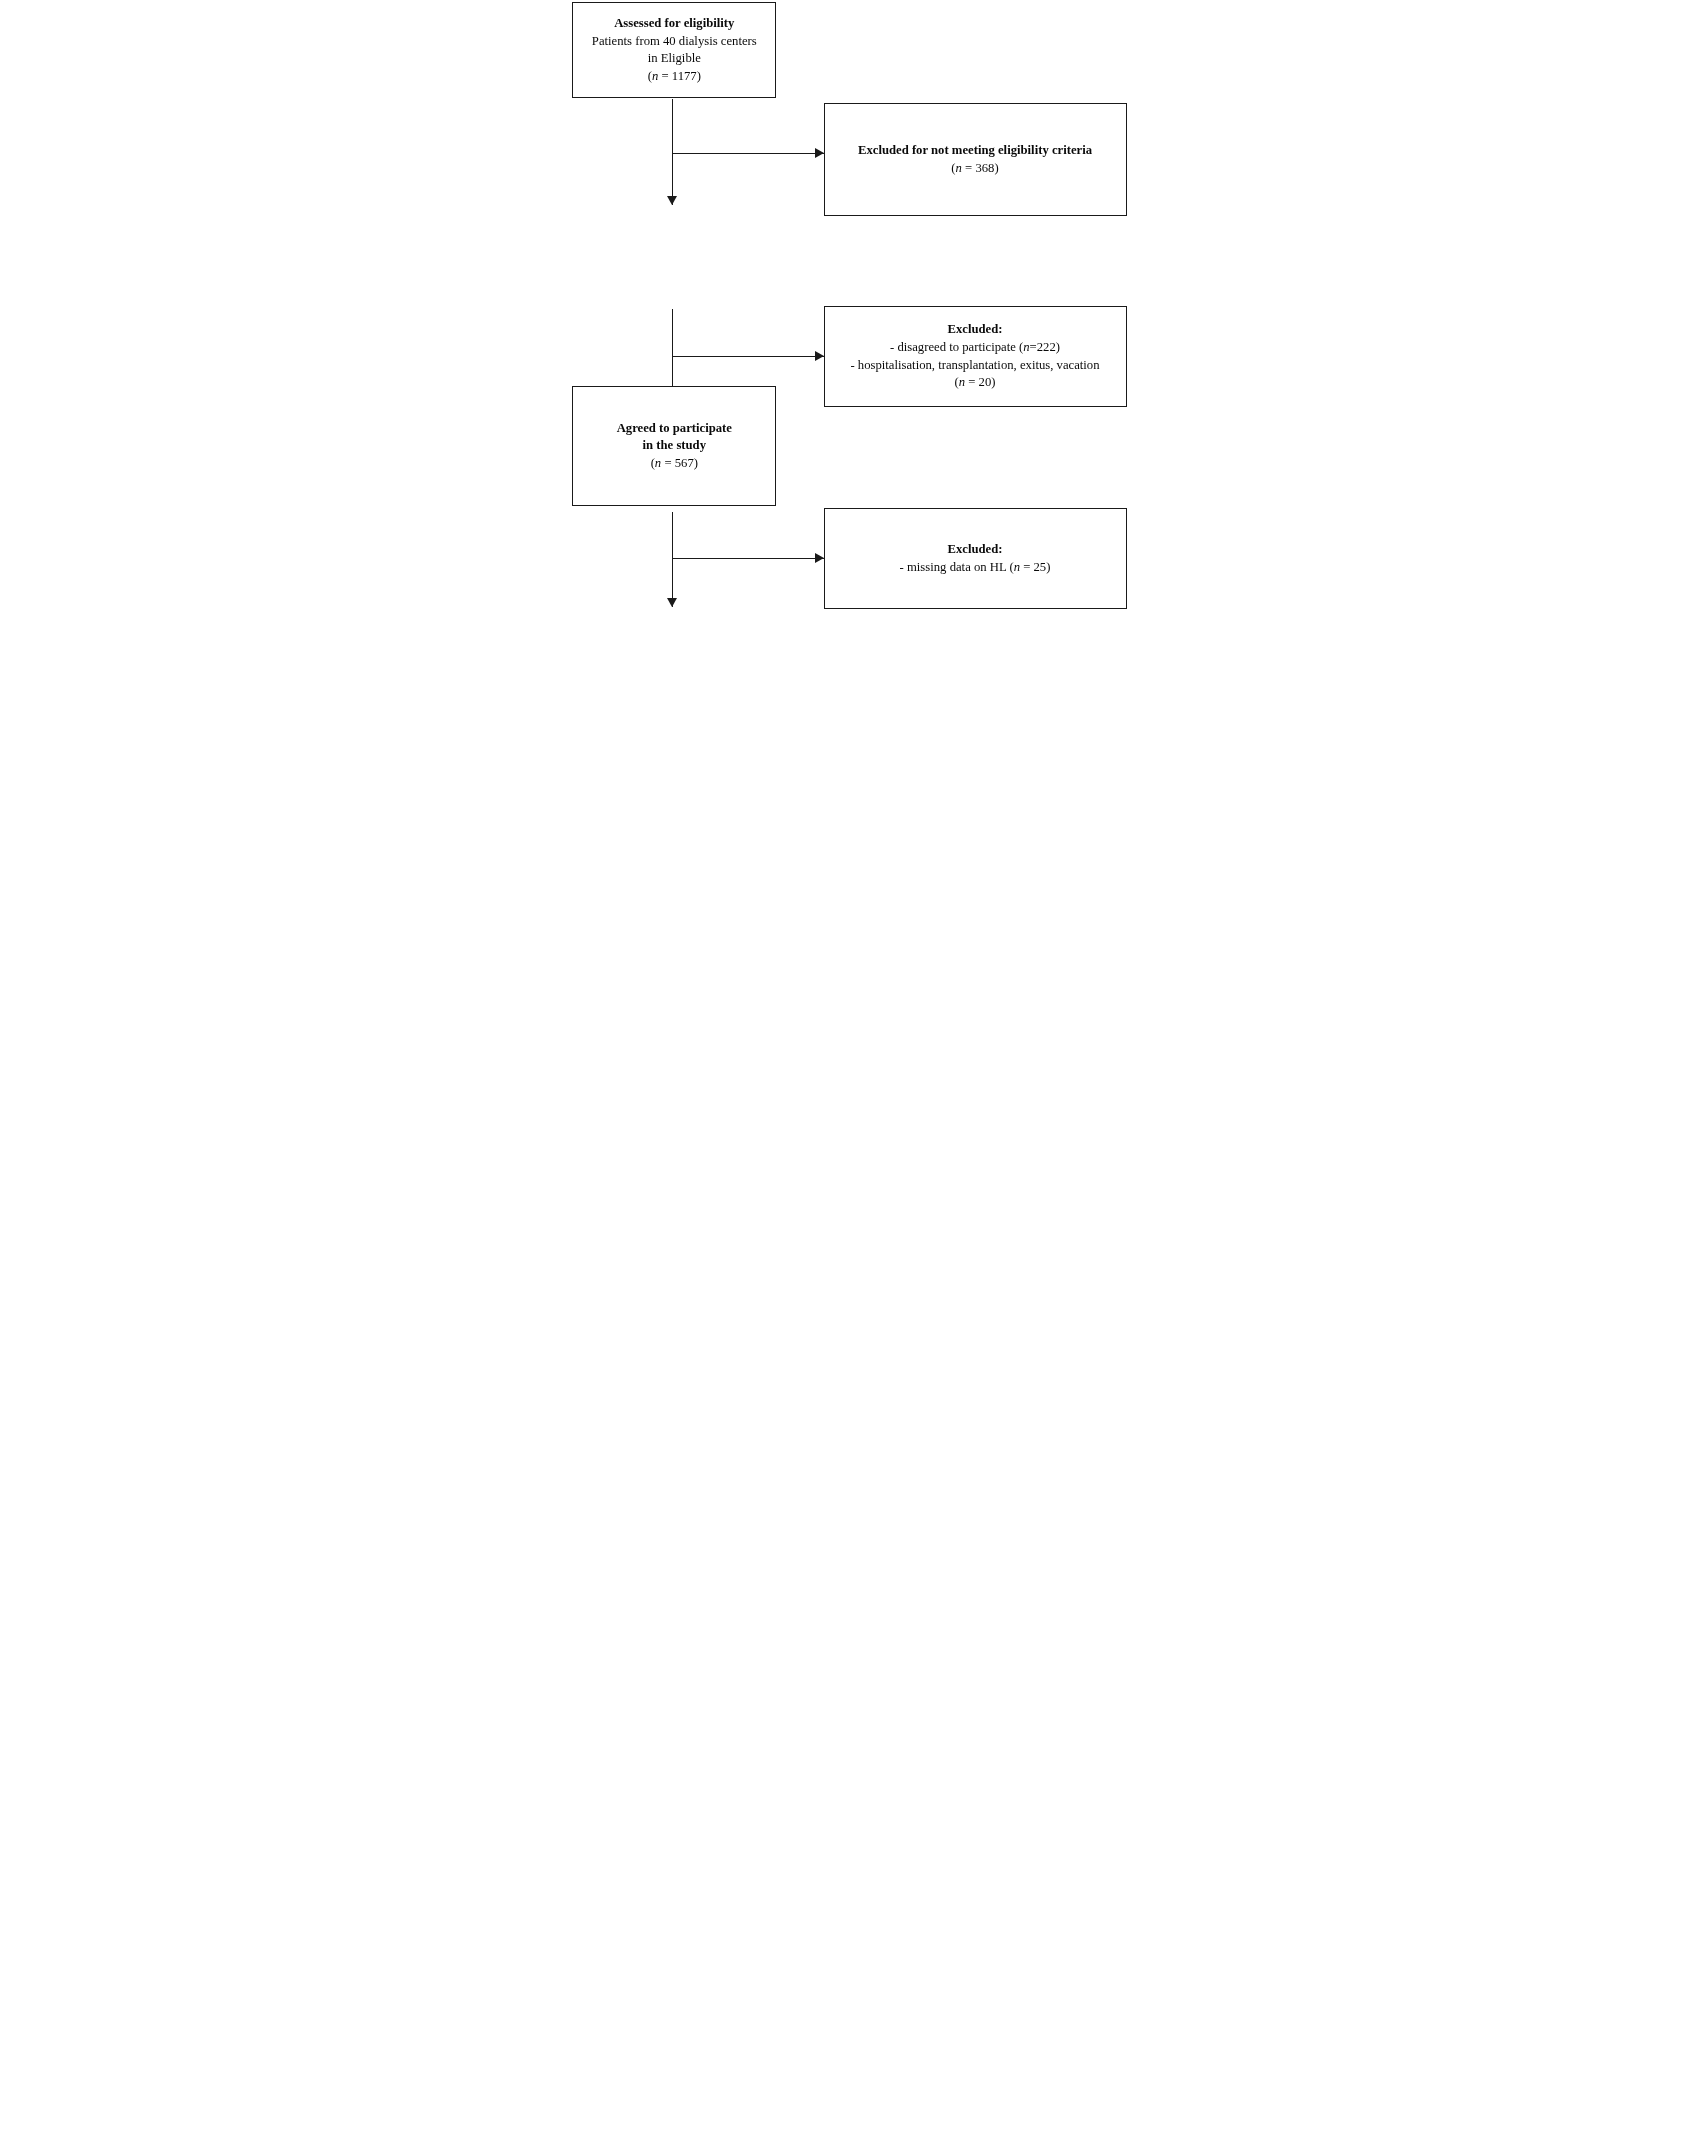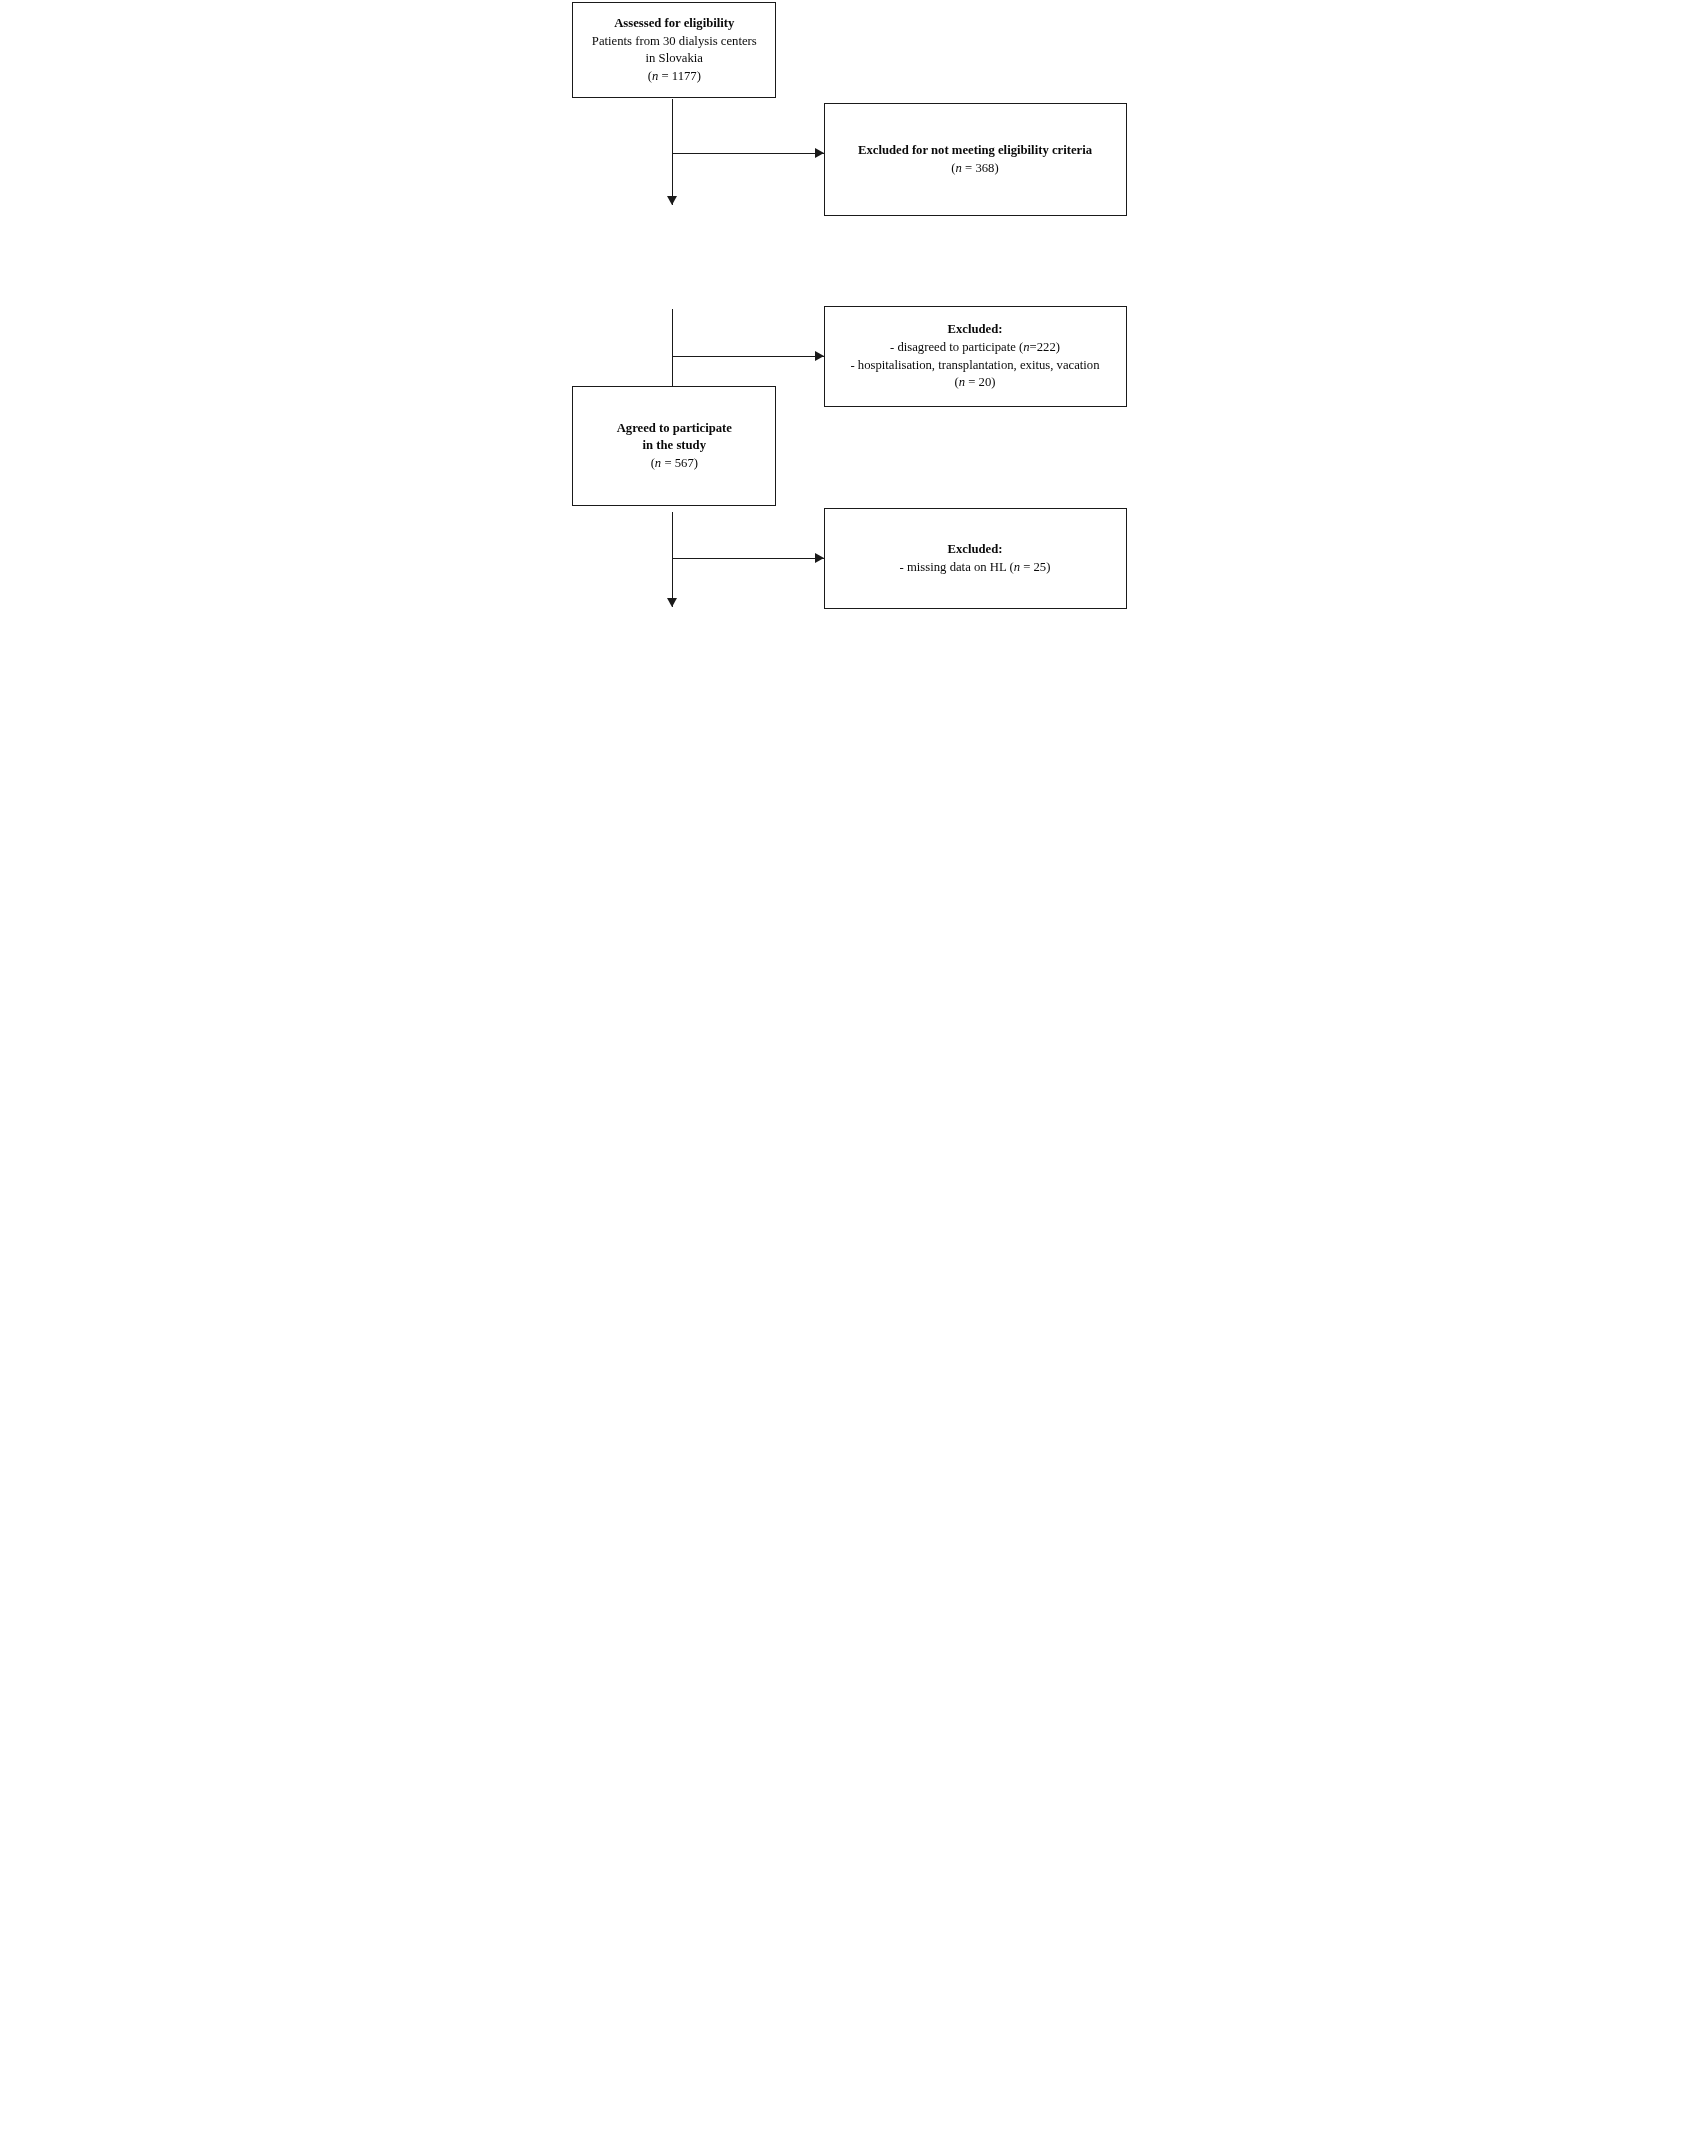--- a/index.html
+++ b/index.html
@@ -60,22 +60,22 @@
   }
   i { font-style: italic; }
 </style>
 </head>
 <body>
 
 <div class="canvas">
 
   <div class="box left" style="top:2.4px; height:96px;">
     <div class="heading">Assessed for eligibility</div>
-    <div class="line">Patients from 30 dialysis centers</div>
-    <div class="line">in Slovakia</div>
+    <div class="line">Patients from 40 dialysis centers</div>
+    <div class="line">in Eligible</div>
     <div class="line"><span>(</span><i>n</i><span> = 1177)</span></div>
   </div>
 
   <div class="vline" style="left:104px; top:99px; height:106px;"></div>
   <div class="arrow-down" style="left:99px; top:196px;"></div>
 
   <div class="hline" style="left:105px; top:153px; width:152px;"></div>
   <div class="arrow-right" style="left:247px; top:148px;"></div>
 
   <div class="box right" style="top:103px; height:113px;">

